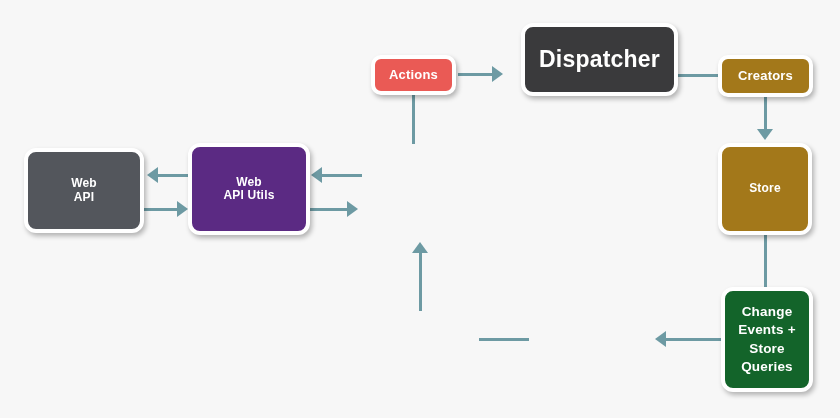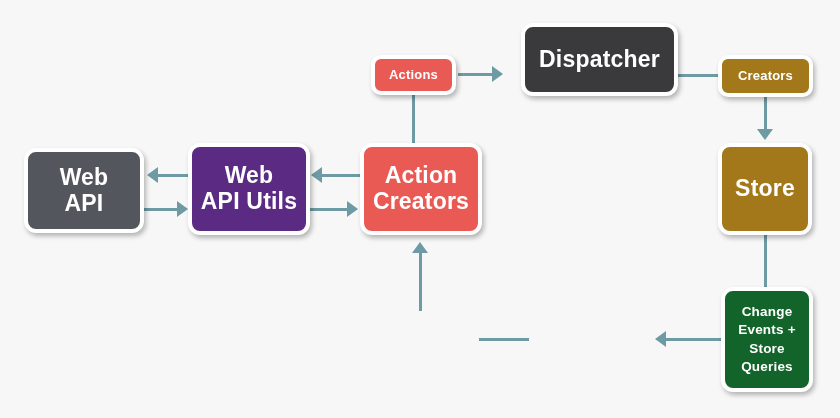--- a/index.html
+++ b/index.html
@@ -31,21 +31,21 @@
     box-shadow: 2px 3px 5px rgba(0,0,0,0.28);
     font-weight: bold;
     line-height: 1.12;
     letter-spacing: 0.2px;
     z-index: 5;
   }
   .node .lbl { display: block; width: 100%; }
 
   .node.small  { border-radius: 10px; font-size: 13px; }
   .node.large  { font-size: 23px; }
-  .node.medium { font-size: 23px; }
+  .node.medium { font-size: 12px; }
   .node.tiny   { font-size: 13.5px; }
 
   
   .conn {
     position: absolute;
     background: #6d9aa3;
     z-index: 2;
   }
   .conn.h { height: 3px; }
   .conn.v { width: 3px; }
@@ -128,23 +128,20 @@
   <div class="node medium" style="left:718px; top:143px; width:94px; height:92px; background:#a3781a;">
     <span class="lbl">Store</span>
   </div>
 
   <div class="node tiny" style="left:721px; top:287px; width:92px; height:105px; background:#13642a; line-height:1.35;">
     <span class="lbl">Change<br>Events +<br>Store<br>Queries</span>
   </div>
 
 
 
-  <div class="node medium" style="left:360px; top:143px; width:122px; height:92px; background:#ea5a55;">
-    <span class="lbl">Action<br>Creators</span>
-  </div>
 
   <div class="node medium" style="left:188px; top:143px; width:122px; height:92px; background:#5b2a83;">
     <span class="lbl">Web<br>API Utils</span>
   </div>
 
   <div class="node medium" style="left:24px; top:148px; width:120px; height:85px; background:#53565c;">
     <span class="lbl">Web<br>API</span>
   </div>
 
 </div>

